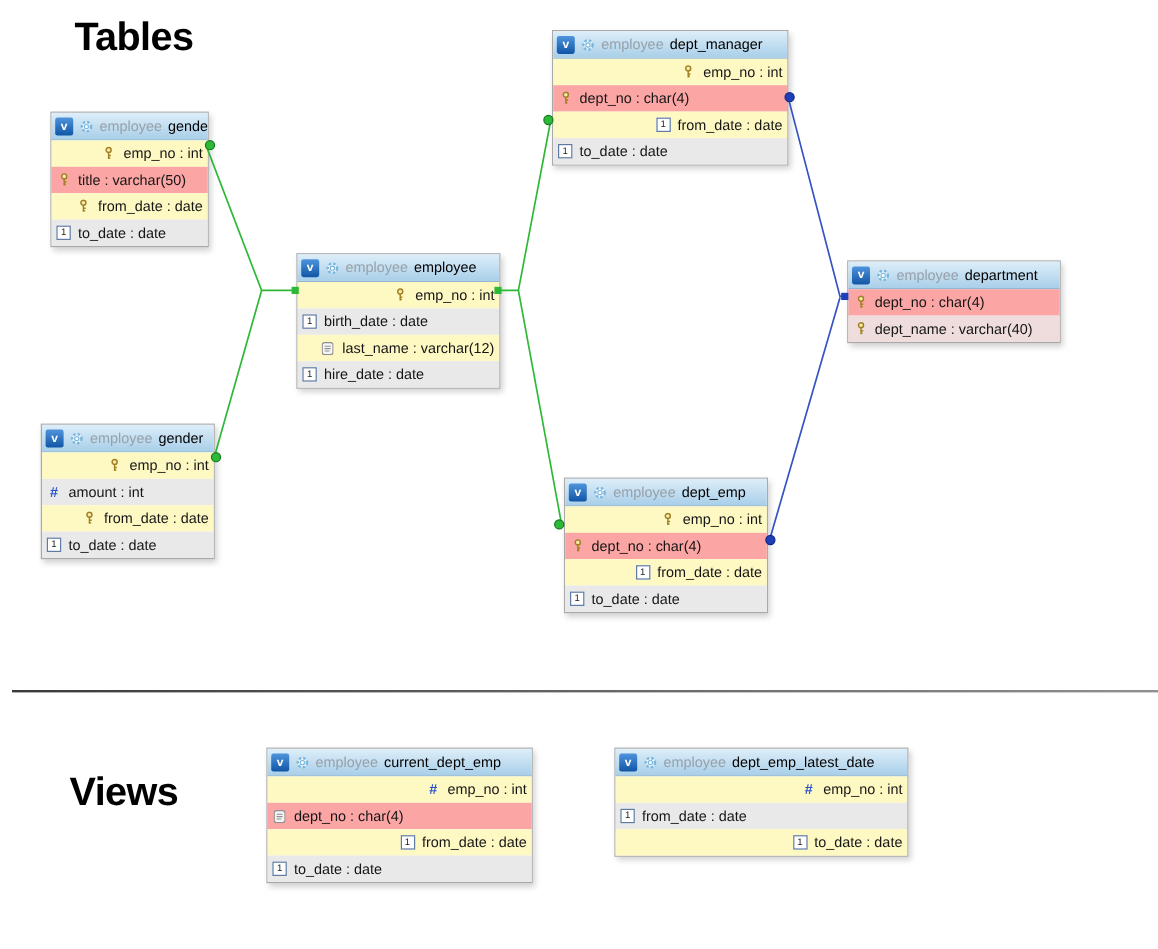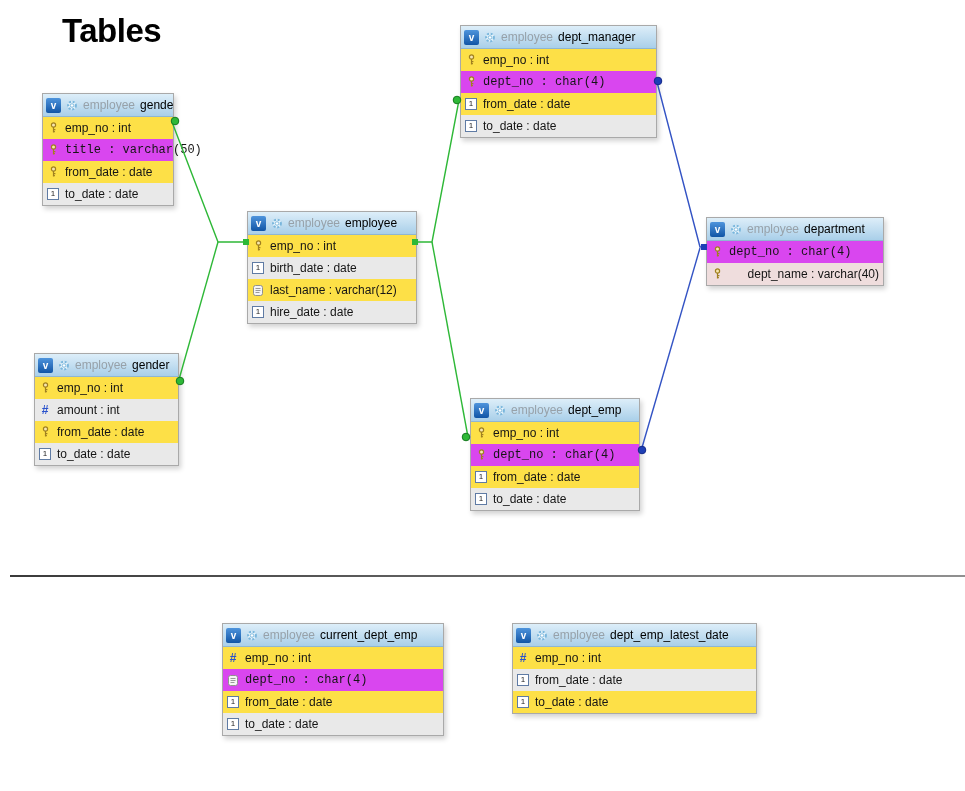--- a/index.html
+++ b/index.html
@@ -16,24 +16,24 @@
         box-shadow:2px 3px 5px rgba(0,0,0,.18);font-size:12px;}
   .hdr{height:22px;display:flex;align-items:center;gap:5px;padding:0 5px 0 3px;
        background:linear-gradient(#ddeef9,#a9cfe9);border-bottom:1px solid #8fb6d2;
        white-space:nowrap;overflow:hidden;}
   .badge{flex:0 0 auto;width:15px;height:15px;border-radius:2px;
          background:linear-gradient(#4e94dc,#1155a6);color:#fff;font-weight:bold;
          font-size:10px;display:flex;align-items:center;justify-content:center;}
   .schema{color:#97a1a9;}
   .tname{font-weight:normal;color:#000;}
   .row{height:22px;display:flex;align-items:center;gap:6px;padding:0 4px;white-space:nowrap;}
-  .bg-white{background:#fde047;}
+  .bg-white{background:#fef9c3;justify-content:flex-end;}
   .bg-gray{background:#e9e9e9;}
-  .bg-pink{background:#d946ef;font-family:Liberation Mono, monospace;}
-  .bg-pinkgray{background:#efdddd;justify-content:space-between;}
+  .bg-pink{background:#fca5a5;}
+  .bg-pinkgray{background:#efdddd;}
   .icn{flex:0 0 auto;width:12px;height:12px;display:flex;align-items:center;justify-content:center;}
   .di{width:10px;height:10px;border:1px solid #5f7ba4;background:#fff;font-size:8px;
       line-height:10px;text-align:center;color:#222;font-family:"Liberation Sans",sans-serif;}
   .num{color:#2a52cc;font-weight:bold;font-size:12px;line-height:12px;}
   .lbl{color:#151515;}
 </style>
 </head>
 <body>
 
 <div class="stage">
@@ -300,20 +300,21 @@
         </div>
         <div class="row bg-gray">
           <span class="icn">
             <span class="di">1</span>
           </span>
           <span class="lbl">to_date : date</span>
         </div>
       </div>
     </div>
   <div class="divider"></div>
+  <h1 class="heading" id="views-heading">Views</h1>
   <div id="views-container">
       <div class="card" style="left: 222px; top: 623px; width: 220px;">
         <div class="hdr">
           <span class="badge">v</span>
           <span class="icn">
             <svg width="13" height="13" viewBox="0 0 13 13">
               <circle cx="6.5" cy="6.5" r="4.2" fill="#e8f4fb" stroke="#79b6dc" stroke-width="2.2" stroke-dasharray="2.2 1.8"></circle>
               <circle cx="6.5" cy="6.5" r="1.9" fill="#ffffff" stroke="#79b6dc" stroke-width="1"></circle>
             </svg>
           </span>

